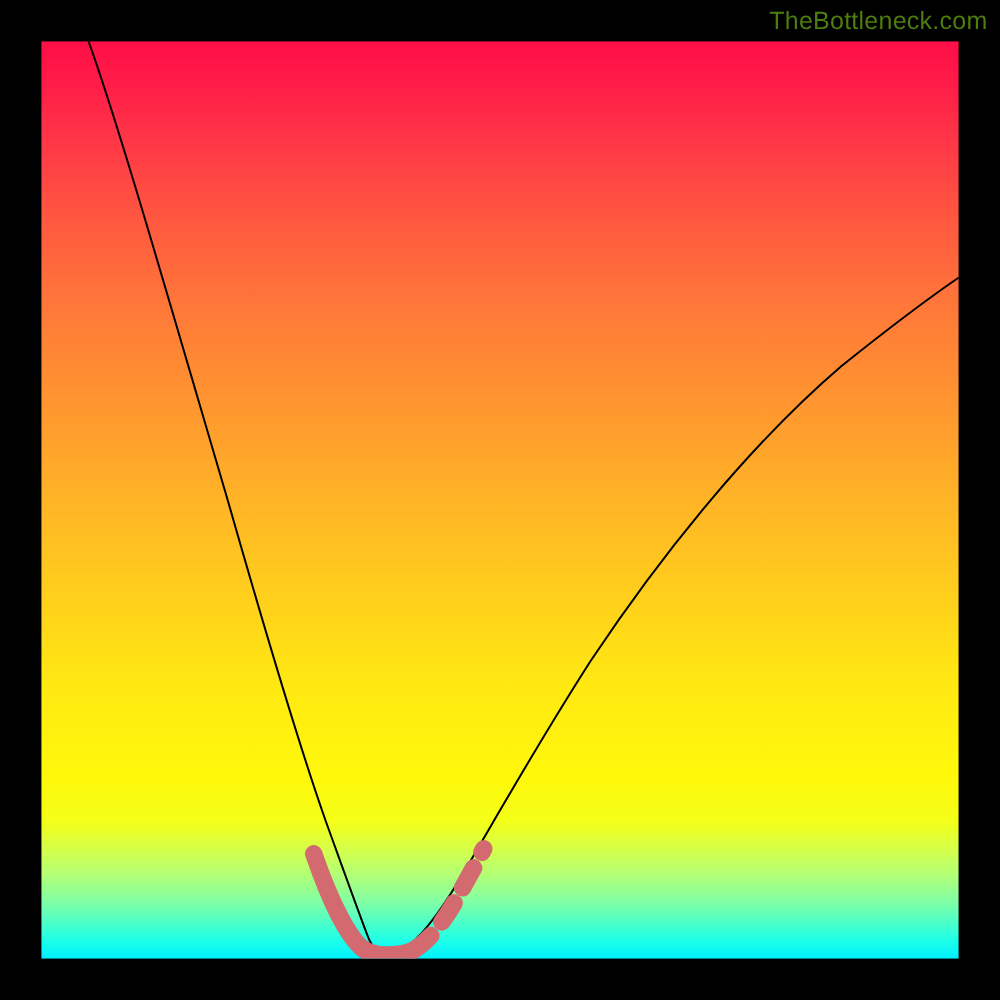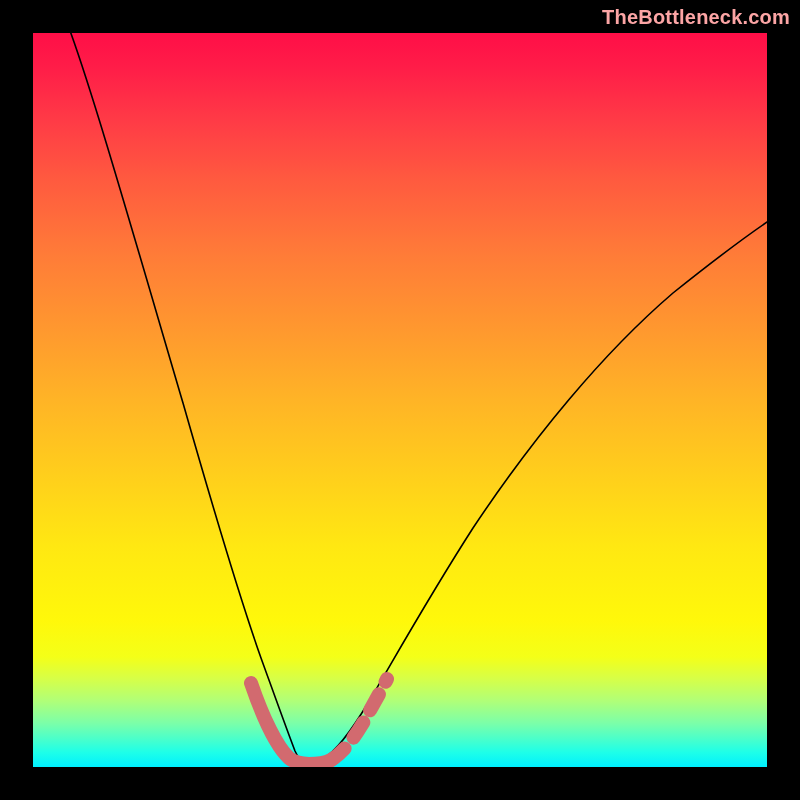--- a/index.html
+++ b/index.html
@@ -48,23 +48,23 @@
       #7cffa8 94%,
       #4effc8 96%,
       #1effe8 98%,
       #00f0ff 100%
     );
   }
   .watermark {
     position: absolute;
     top: 6px;
     right: 10px;
-    color: #fca5a5;
+    color: #4d7c0f;
     font-size: 20px;
-    font-weight: 700;
+    font-weight: 400;
     letter-spacing: 0.2px;
     z-index: 5;
   }
   svg.curves {
     position: absolute;
     inset: 0;
     width: 734px;
     height: 734px;
   }
   .curve-line {

